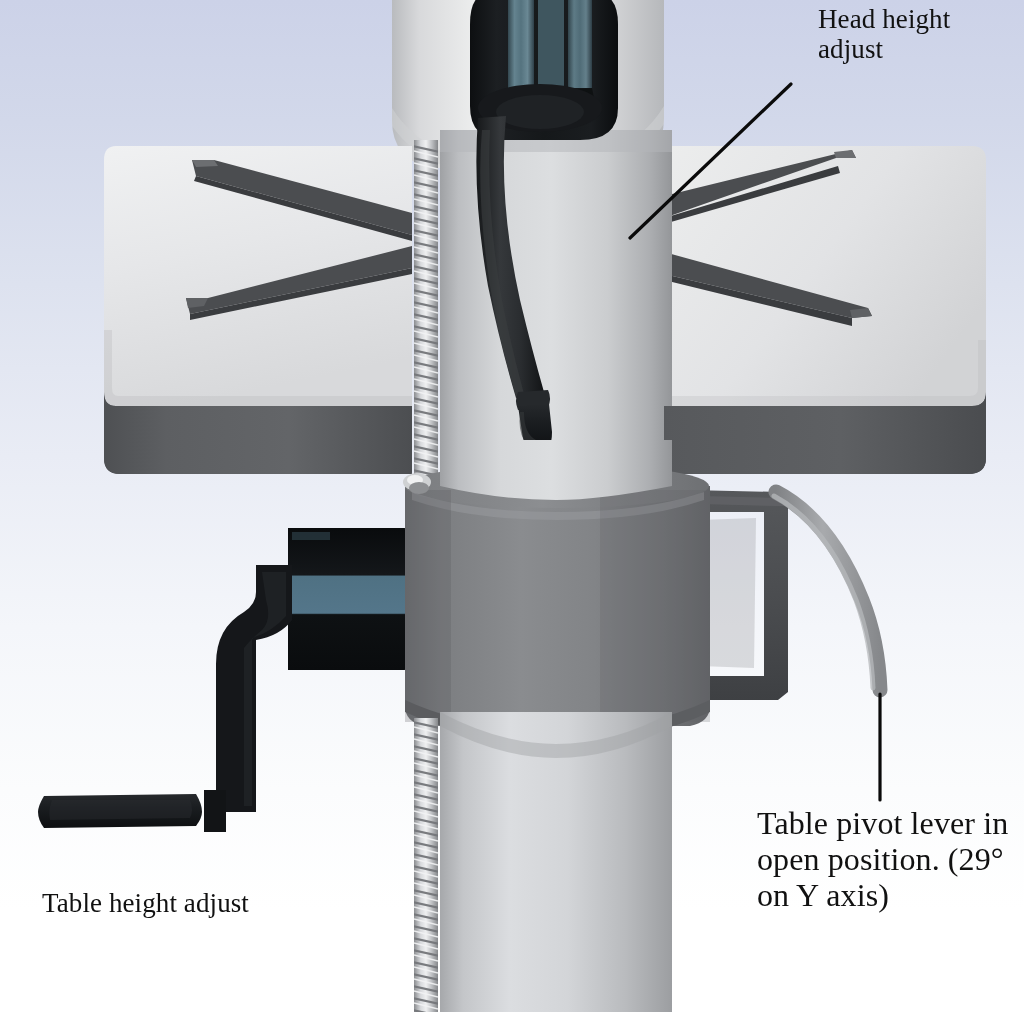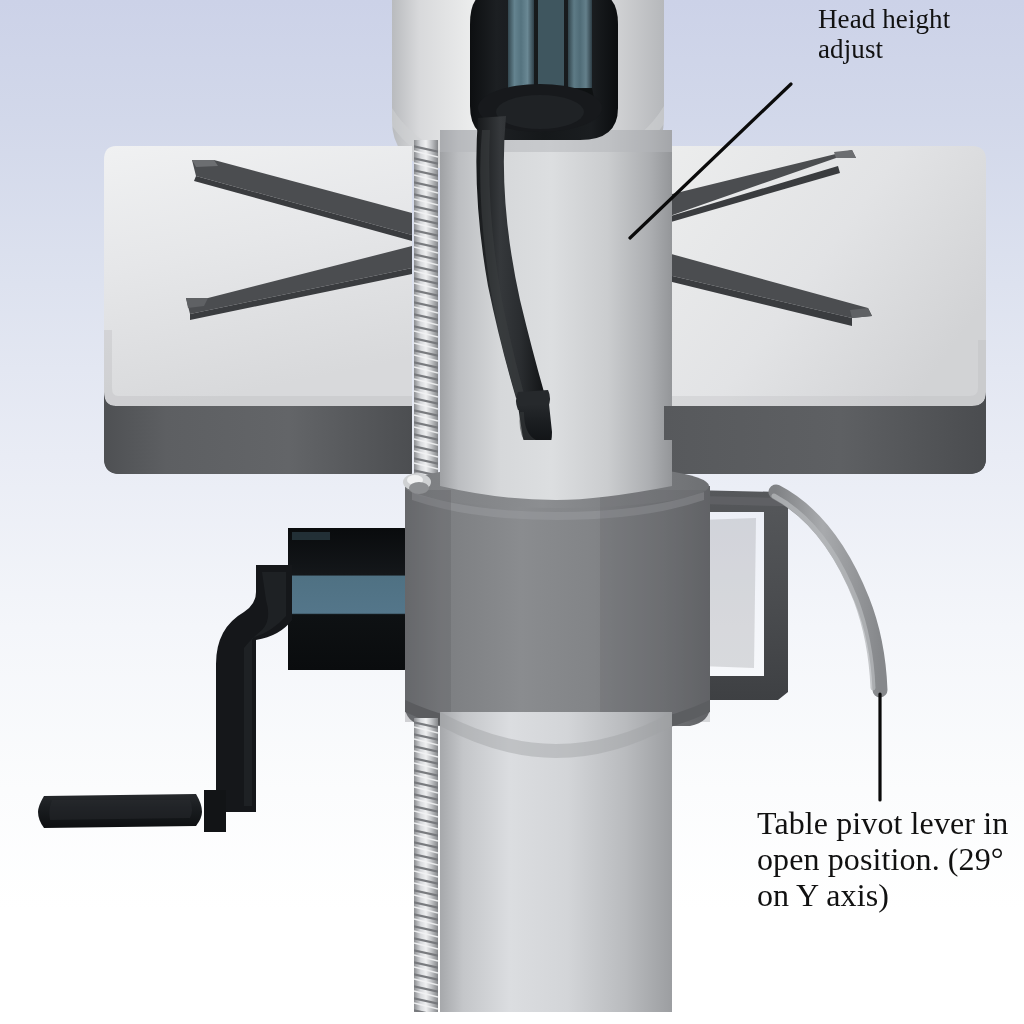--- a/index.html
+++ b/index.html
@@ -427,14 +427,15 @@
     </g>
   </svg>
 
   <div class="anno" id="anno-head">Head height
 adjust</div>
 
   <div class="anno" id="anno-pivot">Table pivot lever in
 open position. (29°
 on Y axis)</div>
 
+  <div class="anno" id="anno-tableheight">Table height adjust</div>
 
 </div>
 
 </body></html>

